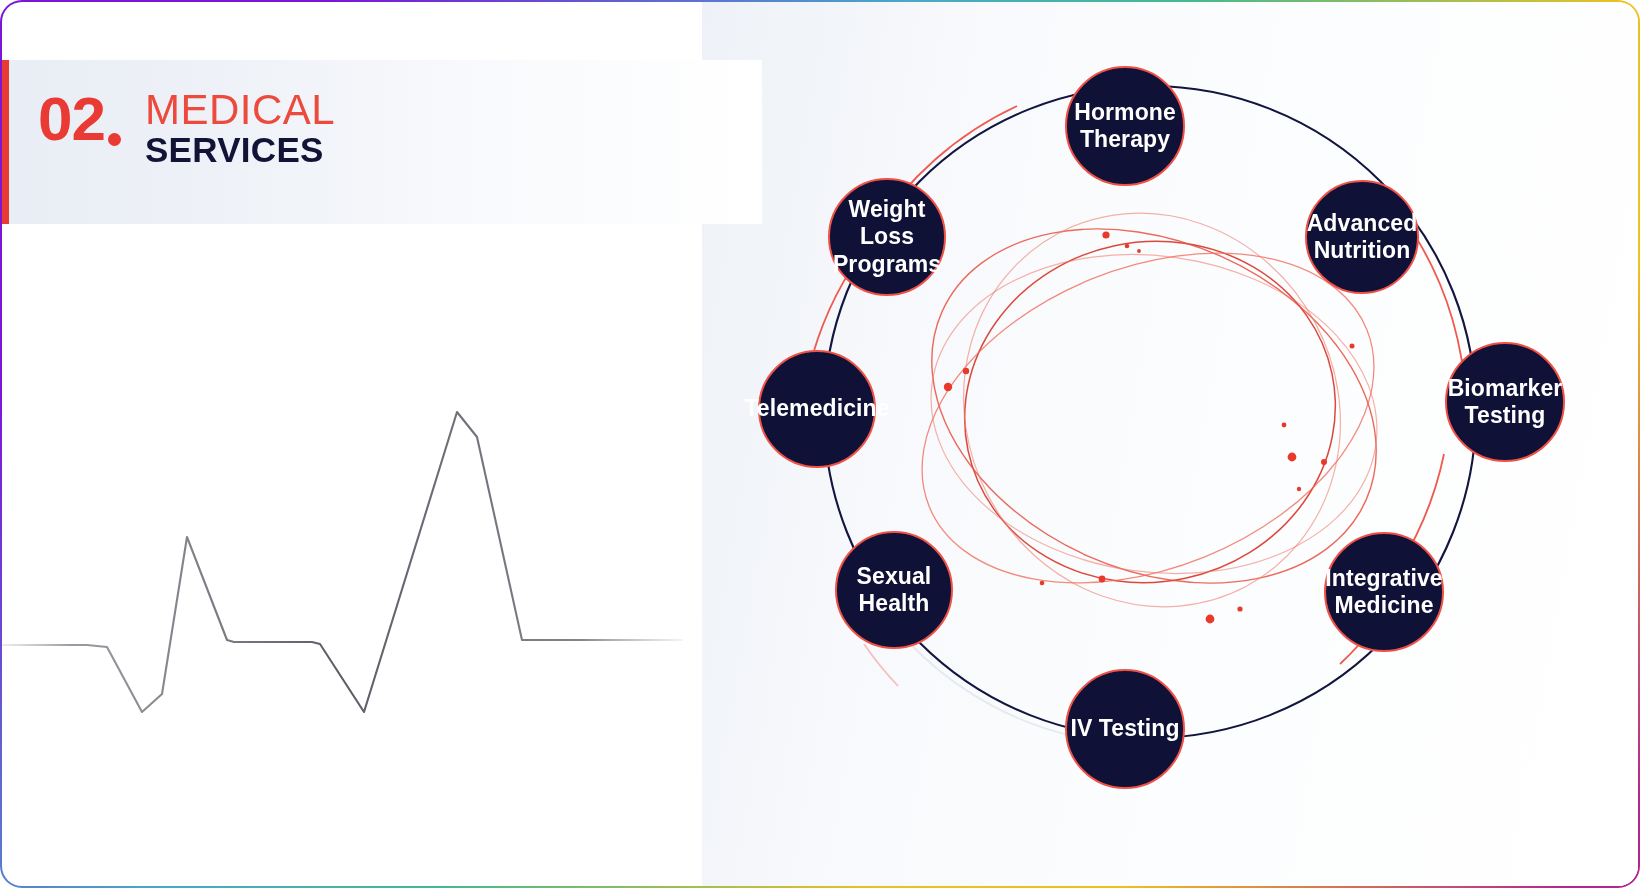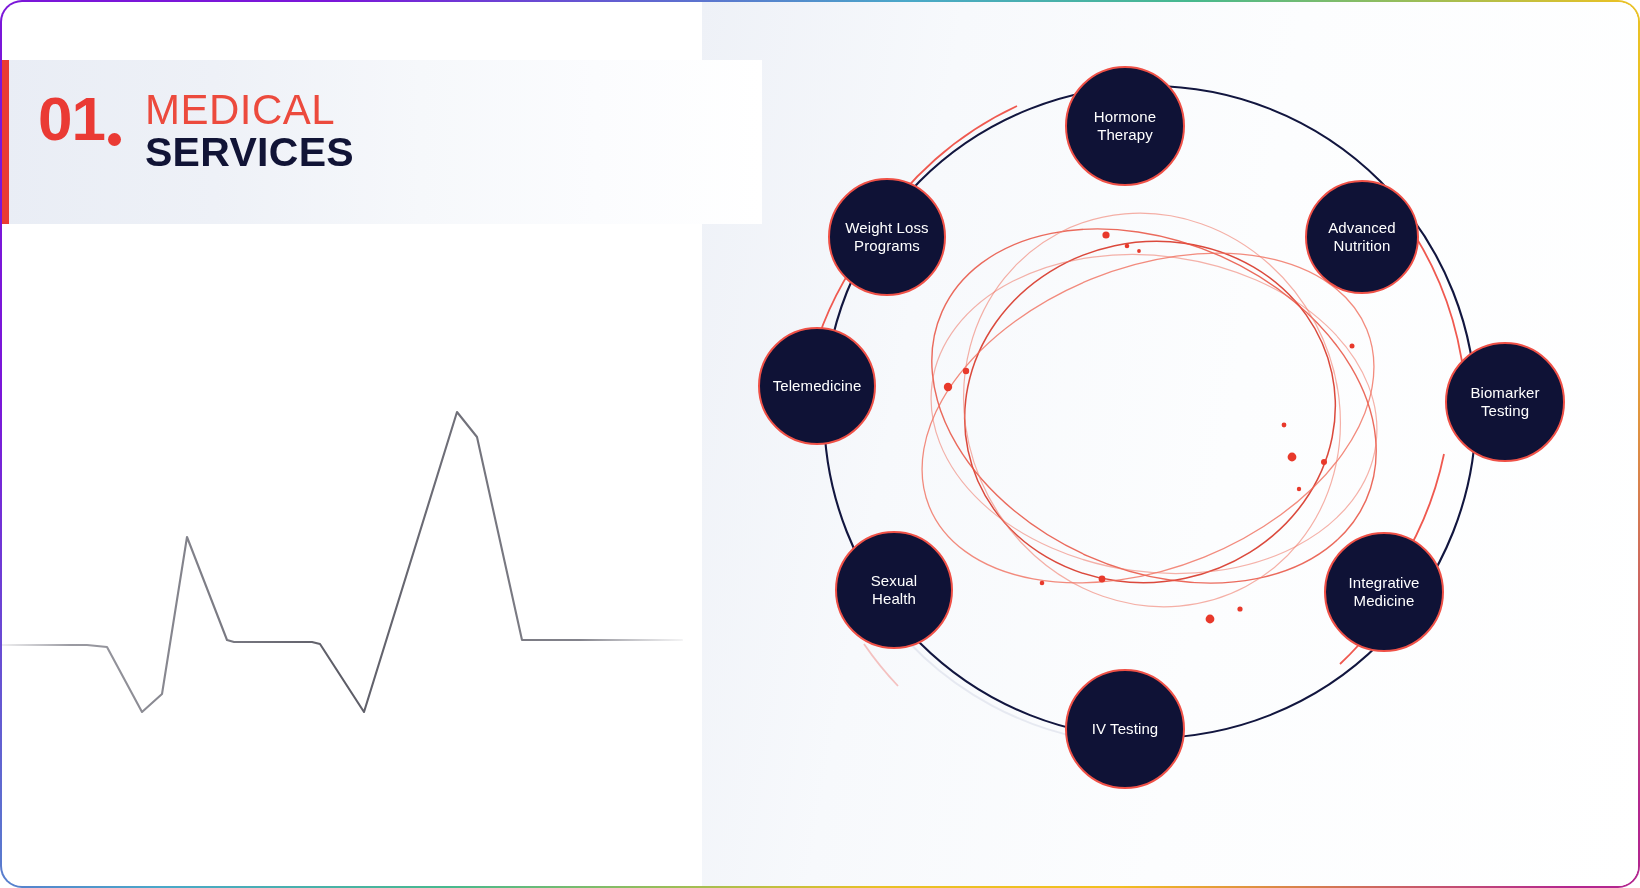--- a/index.html
+++ b/index.html
@@ -38,53 +38,53 @@
   }
   #numdot{
     width:13px;height:13px;border-radius:50%;background:#ea3a34;margin-left:3px;
     align-self:flex-end;margin-bottom:4px;
   }
   #titlewrap{margin-left:24px;padding-top:1px;}
   #t-medical{
     font-size:42px;font-weight:400;color:#ec4a3d;line-height:0.98;letter-spacing:0.5px;
   }
   #t-services{
-    font-size:41px;font-weight:700;color:#111436;line-height:1.12;letter-spacing:0.3px;
+    font-size:35px;font-weight:700;color:#111436;line-height:1.12;letter-spacing:0.3px;
   }
 
   
   #ecg{position:absolute;left:0px;top:380px;}
 
   
   #diagram{position:absolute;left:700px;top:0px;}
 
   .node{
     position:absolute;border-radius:50%;
     background:#0f1236;border:2.2px solid #ef5147;
     display:flex;align-items:center;justify-content:center;
     box-sizing:border-box;
   }
   .node span{
-    color:#ffffff;font-weight:400;text-align:center;line-height:1.18;
-    font-size:15px;letter-spacing:0.1px;display:block;
+    color:#ffffff;font-weight:700;text-align:center;line-height:1.18;
+    font-size:23px;letter-spacing:0.1px;display:block;
   }
 </style>
 </head>
 <body>
 
 <div id="frame">
 
   <div id="rightwash"></div>
 
   <div id="headband"></div>
   <div id="headbar"></div>
 
   <div id="headinner">
     <div id="numwrap">
-      <div id="numtext">01</div>
+      <div id="numtext">02</div>
       <div id="numdot"></div>
     </div>
     <div id="titlewrap">
       <div id="t-medical">MEDICAL</div>
       <div id="t-services">SERVICES</div>
     </div>
   </div>
 
   <svg id="ecg" width="700" height="380" viewBox="0 0 700 380">
     <defs>
@@ -152,21 +152,21 @@
       </div>
       <div class="node" style="left: 1322px; top: 530px; width: 120px; height: 120px; align-items: center;">
         <span>Integrative<br>Medicine</span>
       </div>
       <div class="node" style="left: 1063px; top: 667px; width: 120px; height: 120px;">
         <span>IV Testing</span>
       </div>
       <div class="node" style="left: 833px; top: 529px; width: 118px; height: 118px;">
         <span>Sexual<br>Health</span>
       </div>
-      <div class="node" style="left: 756px; top: 325px; width: 118px; height: 118px;">
+      <div class="node" style="left: 756px; top: 348px; width: 118px; height: 118px;">
         <span>Telemedicine</span>
       </div>
       <div class="node" style="left: 826px; top: 176px; width: 118px; height: 118px;">
         <span>Weight Loss<br>Programs</span>
       </div>
     </div>
 
 </div>
 
 </body></html>

